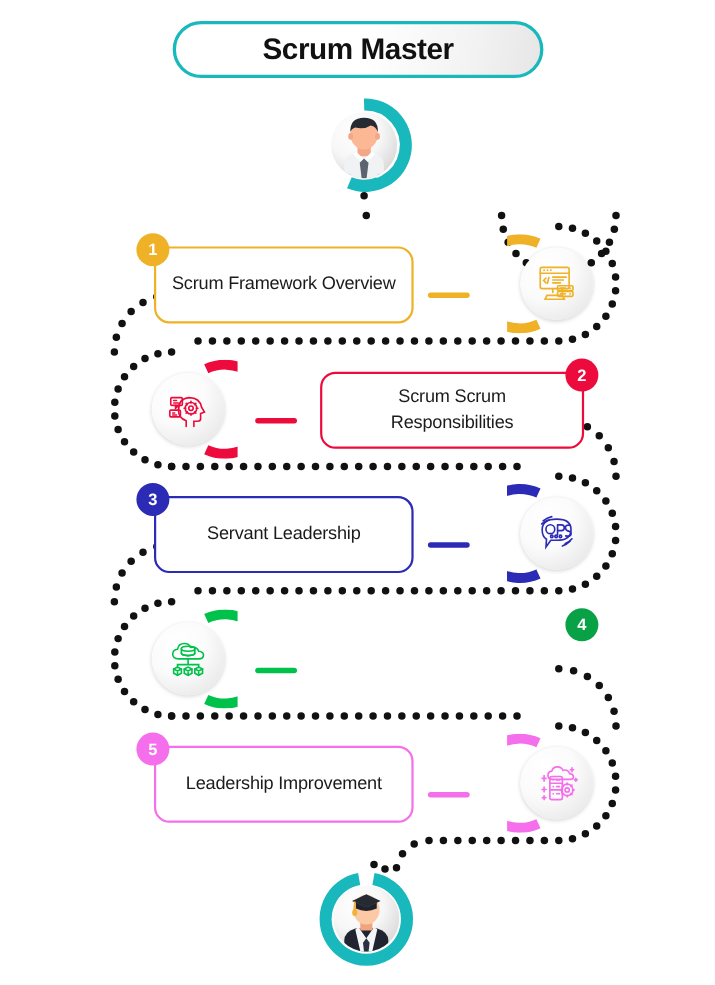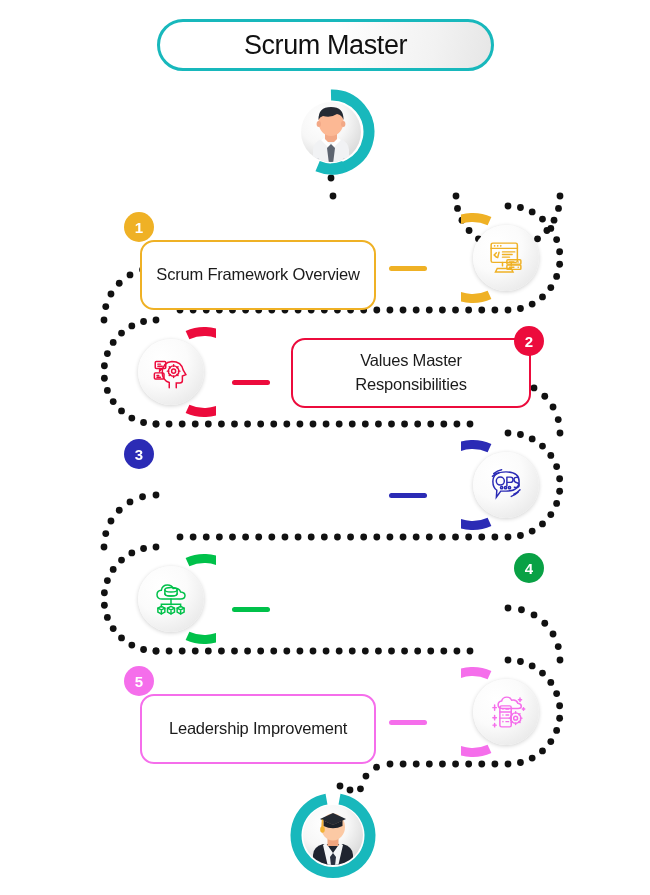--- a/index.html
+++ b/index.html
@@ -43,21 +43,21 @@
     border: 3px solid #18B8BC;
     border-radius: 26px;
     background: linear-gradient(100deg, #ffffff 0%, #ffffff 52%, #f2f2f2 82%, #e6e6e6 100%);
     display: flex;
     align-items: center;
     justify-content: center;
     z-index: 6;
   }
   .title-text {
     font-size: 27px;
-    font-weight: normal;
+    font-weight: bold;
     color: #111111;
     letter-spacing: -0.4px;
     white-space: nowrap;
   }
 
   
   .avatar {
     position: absolute;
     width: 88px;
     height: 88px;
@@ -86,21 +86,21 @@
     height: 70px;
     box-sizing: border-box;
     border: 2.6px solid var(--c);
     border-radius: 14px;
     background: #ffffff;
     display: flex;
     align-items: center;
     justify-content: center;
     z-index: 3;
   }
-  .row.left .text-box  { left: 140px;  width: 236px; margin-top: 16px; }
+  .row.left .text-box  { left: 140px;  width: 236px; }
   .row.right .text-box { left: 291px;  width: 240px; }
 
   .box-label {
     font-size: 16.5px;
     color: #1b1b1b;
     text-align: center;
     line-height: 1.45;
     padding: 0 12px;
     letter-spacing: -0.2px;
   }
@@ -511,21 +511,21 @@
           <circle cx="38" cy="28.5" r="0.9" class="gf" fill="#EFB125" stroke="none"></circle>
             <circle cx="38" cy="34.5" r="0.9" class="gf" fill="#EFB125" stroke="none"></circle>
         </svg>
       </div>
     </div>
   </div>
 
   <div class="row right" id="row-2" style="--c: #EC0B3C; --b: #EC0B3C;">
     <div class="badge">2</div>
     <div class="text-box">
-      <span class="box-label">Values Master Responsibilities</span>
+      <span class="box-label">Scrum Scrum Responsibilities</span>
     </div>
     <div class="dash"></div>
     <div class="medallion">
       <svg class="ring-svg" viewBox="0 0 90 90" xmlns="http://www.w3.org/2000/svg">
         <path d="M 61.5 8.2 A 40.5 40.5 0 1 1 61.5 81.8" fill="none" stroke="#EC0B3C" stroke-width="9" class="ring-stroke"></path>
       </svg>
       <div class="disc"></div>
       <div class="glyph">
         <svg viewBox="0 0 48 48" width="42" height="42" xmlns="http://www.w3.org/2000/svg" fill="none" stroke-width="1.7" stroke-linecap="round">
           <path d="M 22 42 V 36 Q 14 33 14 25 Q 14 13 25 12 Q 36 12 38 22 L 41 27 L 37 28.5 V 34 Q 37 36.5 34 36.5 H 30 V 42" class="gs" stroke="#EC0B3C" fill="none"></path>
@@ -537,20 +537,23 @@
           <path d="M 11 20 L 11 23 L 14 20" class="gs" stroke="#EC0B3C" fill="none"></path>
           <rect x="5" y="25" width="11" height="7" rx="1.2" class="gs" stroke="#EC0B3C" fill="none"></rect>
           <path d="M 8 28 H 10 M 8 30 H 12" class="gs" stroke="#EC0B3C" fill="none"></path>
         </svg>
       </div>
     </div>
   </div>
 
   <div class="row left" id="row-3" style="--c: #2B2BB5; --b: #2B2BB5;">
     <div class="badge">3</div>
+    <div class="text-box">
+      <span class="box-label">Servant Leadership</span>
+    </div>
     <div class="dash"></div>
     <div class="medallion">
       <svg class="ring-svg" viewBox="0 0 90 90" xmlns="http://www.w3.org/2000/svg">
         <path d="M 28.5 81.8 A 40.5 40.5 0 1 1 28.5 8.2" fill="none" stroke="#2B2BB5" stroke-width="9" class="ring-stroke"></path>
       </svg>
       <div class="disc"></div>
       <div class="glyph">
         <svg viewBox="0 0 48 48" width="42" height="42" xmlns="http://www.w3.org/2000/svg" fill="none" stroke-width="1.7" stroke-linecap="round">
           <path d="M 24 9 Q 39 9 39 20 Q 39 31 24 31 L 18 31 L 13 38 L 13.5 30 Q 9 27 9 20 Q 9 9 24 9 Z" class="gs" stroke="#2B2BB5" fill="none"></path>
           <circle cx="17.5" cy="19.5" r="4.6" class="gs" stroke="#2B2BB5" fill="none"></circle>

